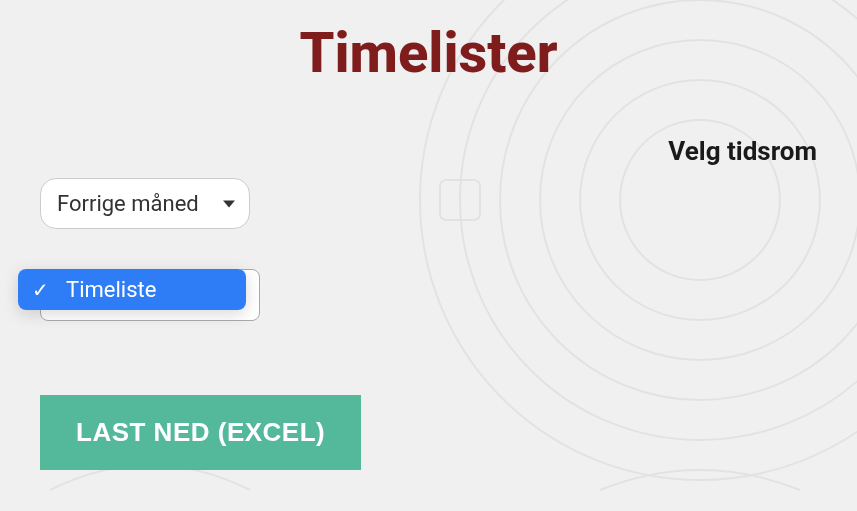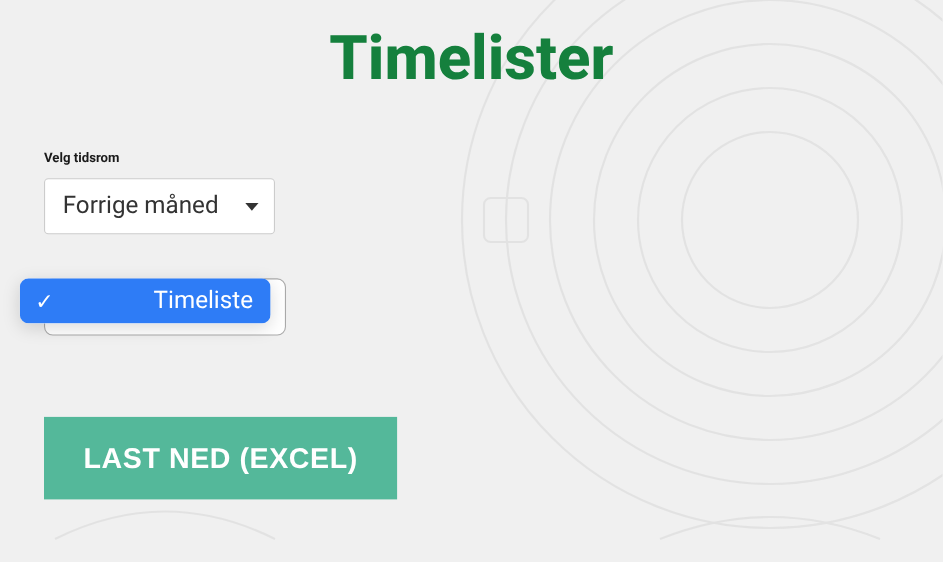--- a/index.html
+++ b/index.html
@@ -30,46 +30,47 @@
     .content {
       position: relative;
       z-index: 1;
       padding: 0 40px;
     }
     
     .page-title {
       text-align: center;
       font-size: 56px;
       font-weight: 800;
-      color: #15803d;
+      color: #7f1d1d;
       margin-top: 20px;
       margin-bottom: 50px;
     }
     
     .form-group {
       margin-bottom: 40px;
     }
     
     .form-label {
       display: block;
-      font-size: 12px;
+      font-size: 26px;
       font-weight: 700;
       color: #1a1a1a;
       margin-bottom: 12px;
+      text-align: right;
     }
     
     .select-wrapper {
       position: relative;
       display: inline-block;
     }
     
     .select-box {
       background: #fff;
       border: 1px solid #ccc;
-      border-radius: 4px;
+      border-radius: 16px;
       padding: 12px 40px 12px 16px;
       font-size: 22px;
       color: #333;
       cursor: pointer;
       min-width: 210px;
       position: relative;
     }
     
     .select-arrow {
       position: absolute;
@@ -102,26 +103,25 @@
       left: -22px;
       background: #fff;
       border-radius: 8px;
       box-shadow: 0 4px 16px rgba(0,0,0,0.15);
       overflow: hidden;
       min-width: 228px;
       z-index: 10;
     }
     
     .dropdown-item {
-      padding: 8px 16px 8px 30px;
+      padding: 8px 16px 8px 48px;
       font-size: 22px;
       color: #333;
       cursor: pointer;
       position: relative;
-      text-align: right;
     }
     
     .dropdown-item.selected {
       background: #2e7cf6;
       color: #fff;
     }
     
     .dropdown-item.selected::before {
       content: '✓';
       position: absolute;

